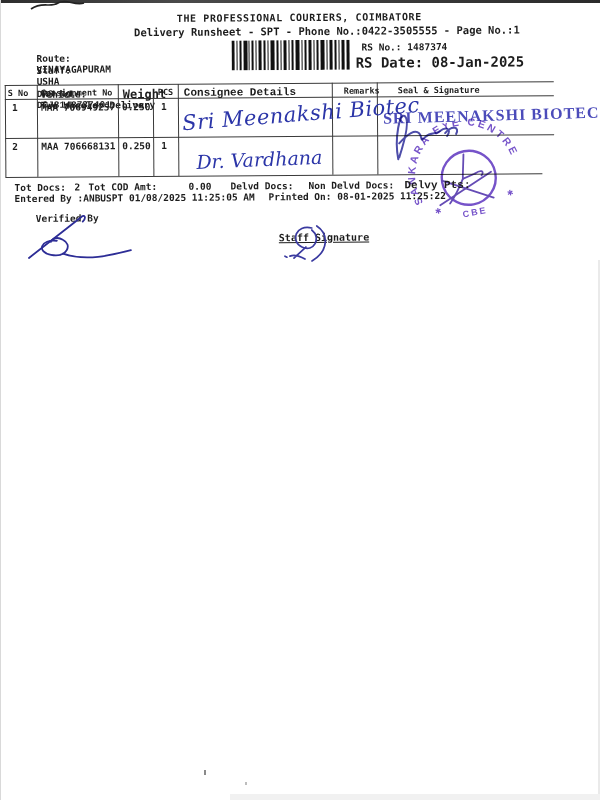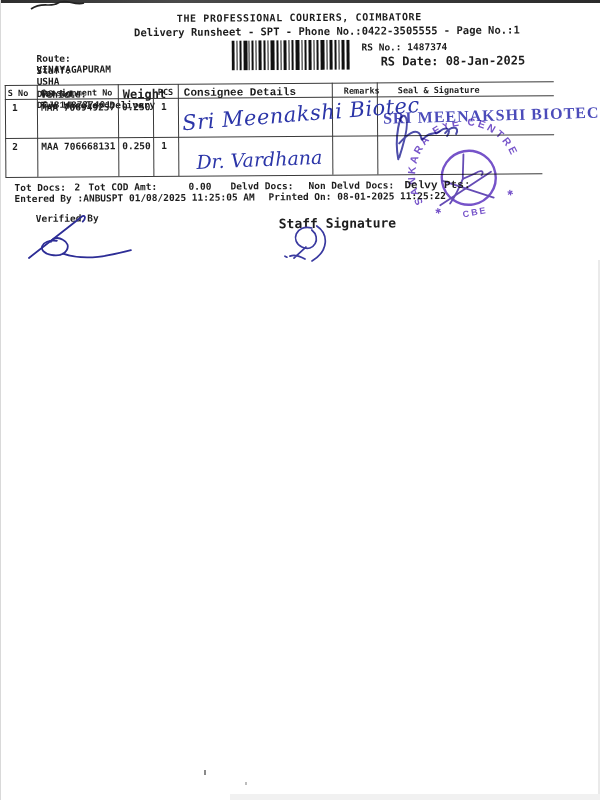--- a/index.html
+++ b/index.html
@@ -78,21 +78,21 @@
         <rect x="95" y="0" width="1" height="30"></rect>
       <rect x="98" y="0" width="3" height="30"></rect>
         <rect x="103" y="0" width="2" height="30"></rect>
       <rect x="107" y="0" width="1" height="30"></rect>
         <rect x="110" y="0" width="3" height="30"></rect>
       <rect x="115" y="0" width="3" height="30"></rect>
     </g>
   </svg>
 
   <div class="abs mono" style="left:362px;top:44px;font-size:9.5px;">RS No.: 1487374</div>
-  <div class="abs mono" style="left:381px;top:57px;font-size:12px;">RS Date: 08-Jan-2025</div>
+  <div class="abs mono" style="left:356px;top:57px;font-size:14px;">RS Date: 08-Jan-2025</div>
 
   <div class="hline" style="left:5px;top:85px;width:549px;"></div>
   <div class="hline" style="left:5px;top:99px;width:549px;"></div>
   <div class="hline" style="left:5px;top:138px;width:549px;"></div>
   <div class="hline" style="left:5px;top:177px;width:537px;"></div>
   <div class="vline" style="left:5px;top:85px;height:92px;"></div>
   <div class="vline" style="left:37px;top:85px;height:92px;"></div>
   <div class="vline" style="left:118px;top:85px;height:92px;"></div>
   <div class="vline" style="left:153px;top:99px;height:78px;"></div>
   <div class="vline" style="left:178px;top:85px;height:92px;"></div>
@@ -162,21 +162,21 @@
   <div class="abs mono" style="left:88px;top:182px;font-size:9.5px;">Tot COD Amt:</div>
   <div class="abs mono" style="left:188px;top:182px;font-size:9.5px;">0.00</div>
   <div class="abs mono" style="left:230px;top:182px;font-size:9.5px;">Delvd Docs:</div>
   <div class="abs mono" style="left:308px;top:182px;font-size:9.5px;">Non Delvd Docs:</div>
   <div class="abs mono" style="left:404px;top:182px;font-size:11px;font-family:Liberation Mono, monospace;">Delvy Pts:</div>
 
   <div class="abs mono" style="left:14px;top:193px;font-size:9.5px;">Entered By :ANBUSPT 01/08/2025 11:25:05 AM</div>
   <div class="abs mono" style="left:268px;top:193px;font-size:9.5px;">Printed On: 08-01-2025 11:25:22</div>
 
   <div class="abs mono" style="left:35px;top:213px;font-size:9.5px;">Verified By</div>
-  <div class="abs mono" style="left:278px;top:218px;font-size:13px;">Staff Signature</div>
+  <div class="abs mono" style="left:278px;top:234px;font-size:10px;text-decoration:underline;">Staff Signature</div>
 
   <svg class="abs" style="left:20px;top:213px;" width="120" height="50" viewBox="0 0 120 50">
     <g fill="none" stroke="#2d2d96" stroke-width="1.8" stroke-linecap="round">
       <path d="M8,45 L60,5 C64,1 66,5 62,9"></path>
       <path d="M36,28 C20,26 15,39 30,42 C46,45 52,32 42,27 C37,24 32,25 30,29"></path>
       <path d="M42,41 C65,49 90,43 110,38"></path>
     </g>
   </svg>
 
   <svg class="abs" style="left:280px;top:226px;" width="64" height="40" viewBox="0 0 64 40">

